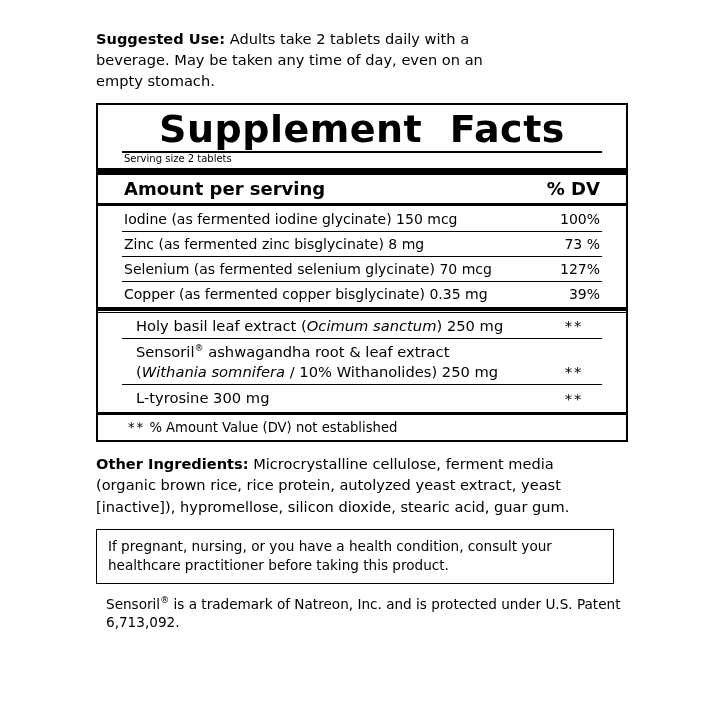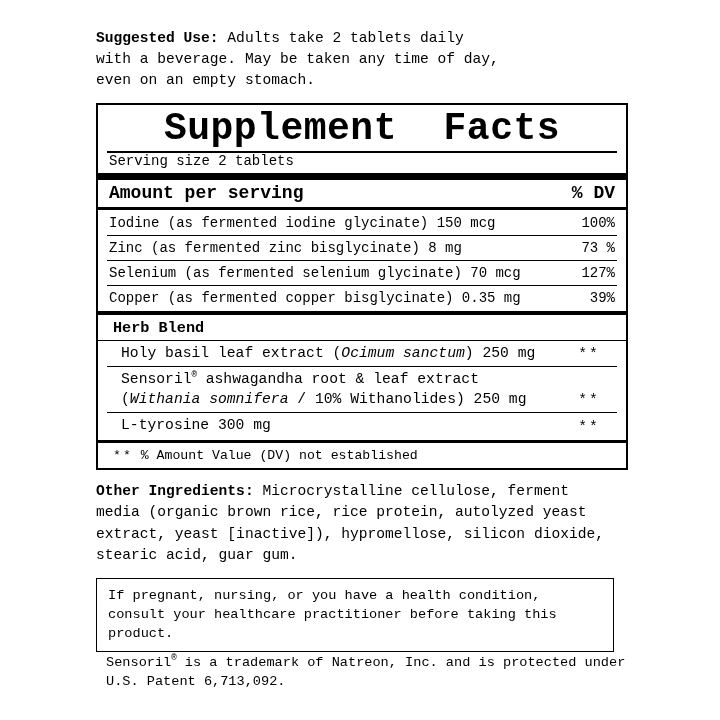--- a/index.html
+++ b/index.html
@@ -13,21 +13,20 @@
     font-family: "DejaVu Sans", sans-serif;
     color: #000000;
     -webkit-font-smoothing: antialiased;
   }
   .page {
     position: relative;
     width: 596px;
     height: 720px;
     box-sizing: border-box;
     padding: 28px 92px 0 96px;
-    font-family: Liberation Mono, monospace;
   }
 
   
   .suggested-use {
     font-size: 14.6px;
     line-height: 1.45;
     margin: 0 0 12px 0;
     max-width: 530px;
   }
   .suggested-use .lead {
@@ -35,37 +34,37 @@
   }
 
   
   .panel {
     border: 2.5px solid #000;
     box-sizing: border-box;
     width: 532px;
     padding: 2px 0 0 0;
   }
   .panel-inner {
-    padding: 0 9px;
+    padding: 0 24px;
   }
 
   .facts-title {
     font-size: 38px;
     line-height: 1.02;
     font-weight: bold;
     letter-spacing: 0.5px;
     text-align: center;
     margin: 3px 0 2px 0;
     white-space: pre;
   }
 
   .serving-row {
     display: flex;
     justify-content: space-between;
-    font-size: 14px;
+    font-size: 10px;
     padding: 0 2px 3px 2px;
   }
 
   .rule-thick { height: 7px; background: #000; margin: 1px 0 0 0; }
   .rule-thin { height: 1.3px; background: #000; }
   .rule-med { height: 3.6px; background: #000; margin: 1px 0; }
 
   .amount-row {
     display: flex;
     justify-content: space-between;
@@ -135,20 +134,21 @@
     margin-top: 12px;
     border: 1.4px solid #000;
     width: 518px;
     box-sizing: border-box;
     padding: 7px 28px 8px 11px;
     font-size: 13.6px;
     line-height: 1.4;
   }
 
   .trademark {
+    margin-top: 10px;
     font-size: 13.6px;
     line-height: 1.4;
     padding-left: 10px;
     width: 520px;
   }
 </style>
 </head>
 <body>
 
 <div class="page">
@@ -187,23 +187,20 @@
               <td class="dv">127%</td>
             </tr>
             <tr>
               <td class="name">Copper (as fermented copper bisglycinate) 0.35 mg</td>
               <td class="dv">39%</td>
             </tr>
           </tbody>
       </table>
     </div>
     <div class="rule-med"></div>
-    <div class="panel-inner">
-      <div class="herb-head">Herb Blend</div>
-    </div>
     <div class="rule-thin"></div>
     <div class="panel-inner">
       <table class="herbs">
         <tbody id="herb-rows">
             <tr>
               <td class="name">Holy basil leaf extract (<i>Ocimum sanctum</i>) 250 mg</td>
               <td class="dv">**</td>
             </tr>
             <tr>
               <td class="name">Sensoril<span class="sup">®</span> ashwagandha root &amp; leaf extract<br>(<i>Withania somnifera</i> / 10% Withanolides) 250 mg</td>

